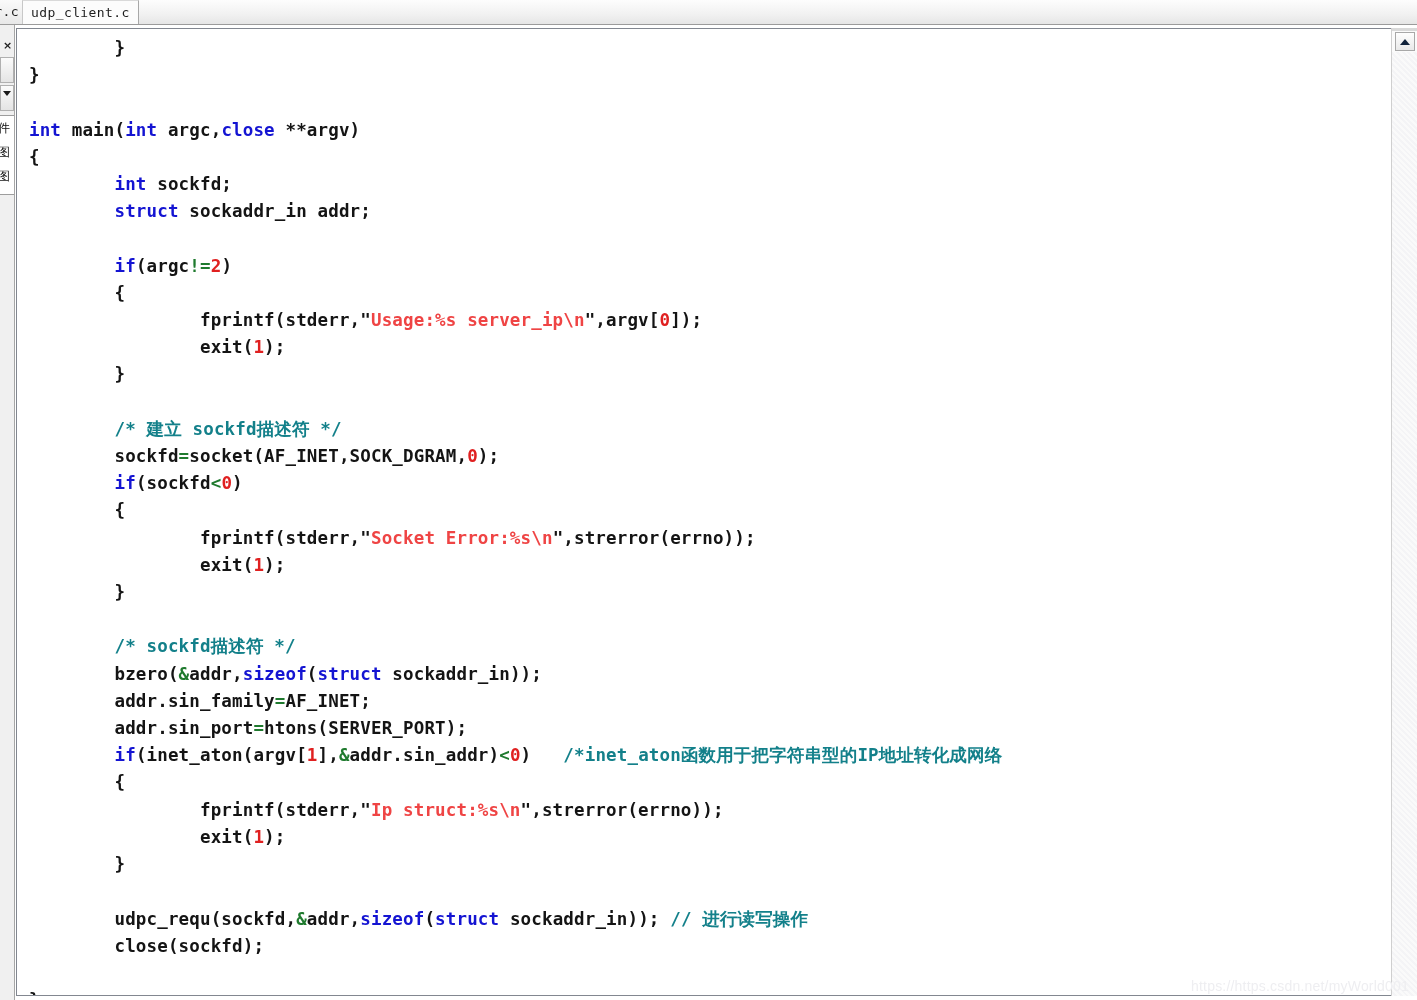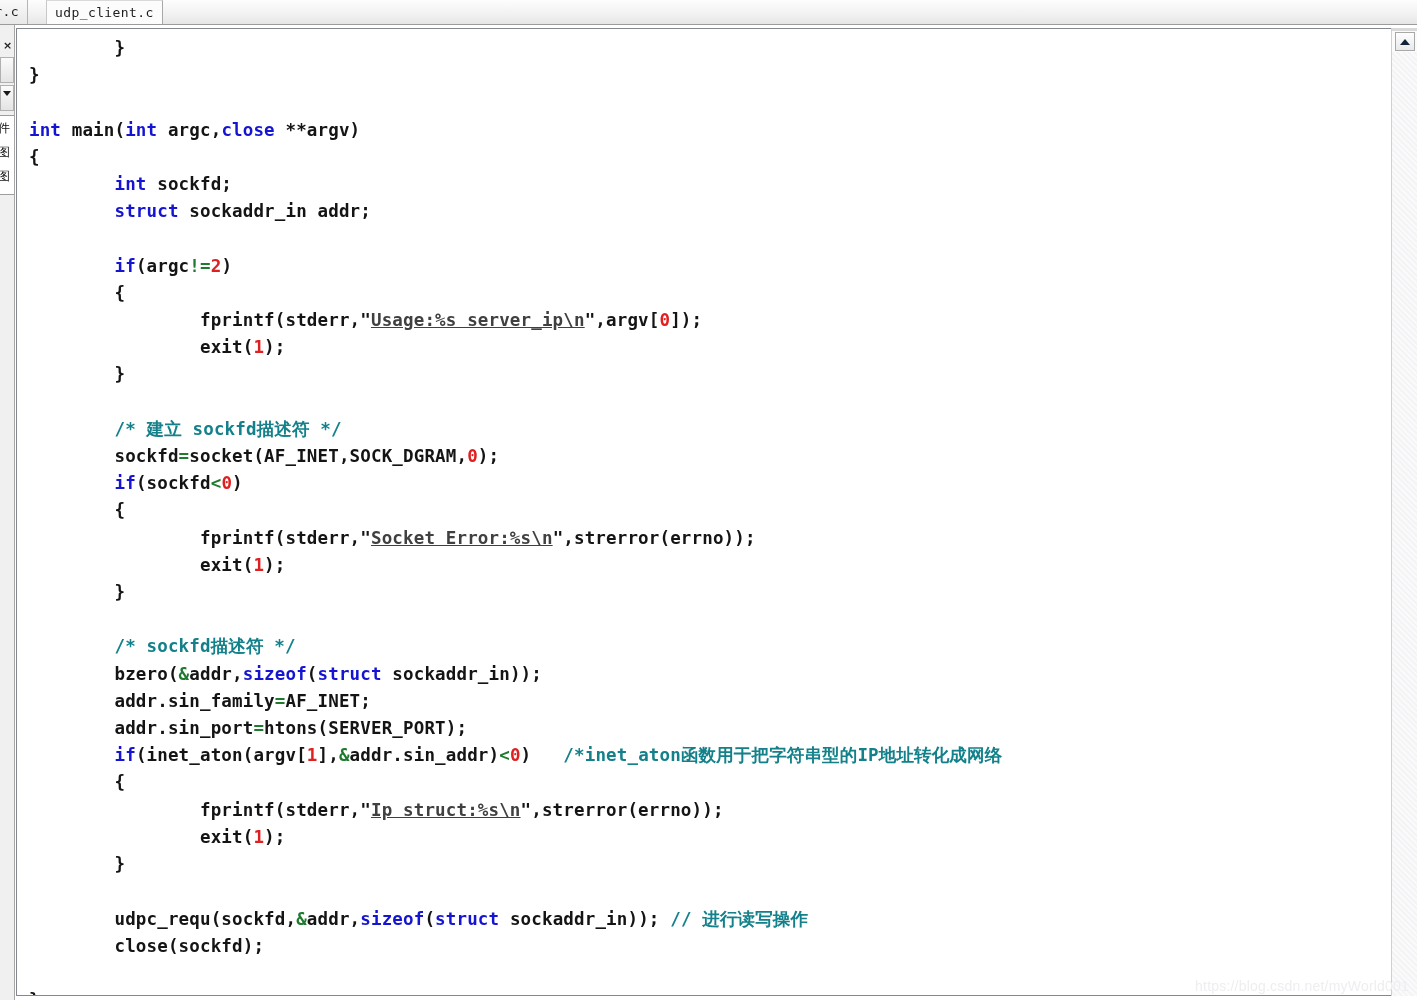--- a/index.html
+++ b/index.html
@@ -36,21 +36,21 @@
     padding: 0 8px;
     box-sizing: border-box;
     white-space: nowrap;
   }
   .tab-inactive {
     left: -22px;
     background: linear-gradient(to bottom, #fafafa, #e8e8e8);
     border-right: 1px solid #b5b5b5;
   }
   .tab-active {
-    left: 46px;
+    left: 22px;
     background: #fcfcfc;
     border-left: 1px solid #c8c8c8;
     border-right: 1px solid #a8a8a8;
     border-top: 1px solid #d9d9d9;
   }
 
   
   .leftdock {
     position: absolute;
     left: 0; top: 25px;
@@ -130,21 +130,21 @@
     font-family: "DejaVu Sans Mono", monospace;
     font-size: 17.5px;
     line-height: 27.2px;
     letter-spacing: 0.15px;
     color: #141414;
     font-weight: bold;
     white-space: pre;
   }
   .k   { color: #1414d2; margin-top: 8px; }   
   .num { color: #e02020; }   
-  .str { color: #404040; text-decoration: underline; } 
+  .str { color: #ef4444; } 
   .cmt { color: #13808a; margin-top: 8px; }   
   .op  { color: #1f7a2e; }
 
   
   .vscroll {
     position: absolute;
     right: 0; top: 28px;
     width: 26px;
     height: 968px;
     background: #fbfbfb;
@@ -252,13 +252,13 @@
 
 }</pre>
 </div>
 
 <div class="vscroll">
   <div class="vscroll-topcap"></div>
   <div class="vscroll-up"></div>
   <div class="vscroll-track"></div>
 </div>
 
-<div class="watermark">https://blog.csdn.net/myWorld001</div>
+<div class="watermark">https://https.csdn.net/myWorld001</div>
 
 </body></html>

